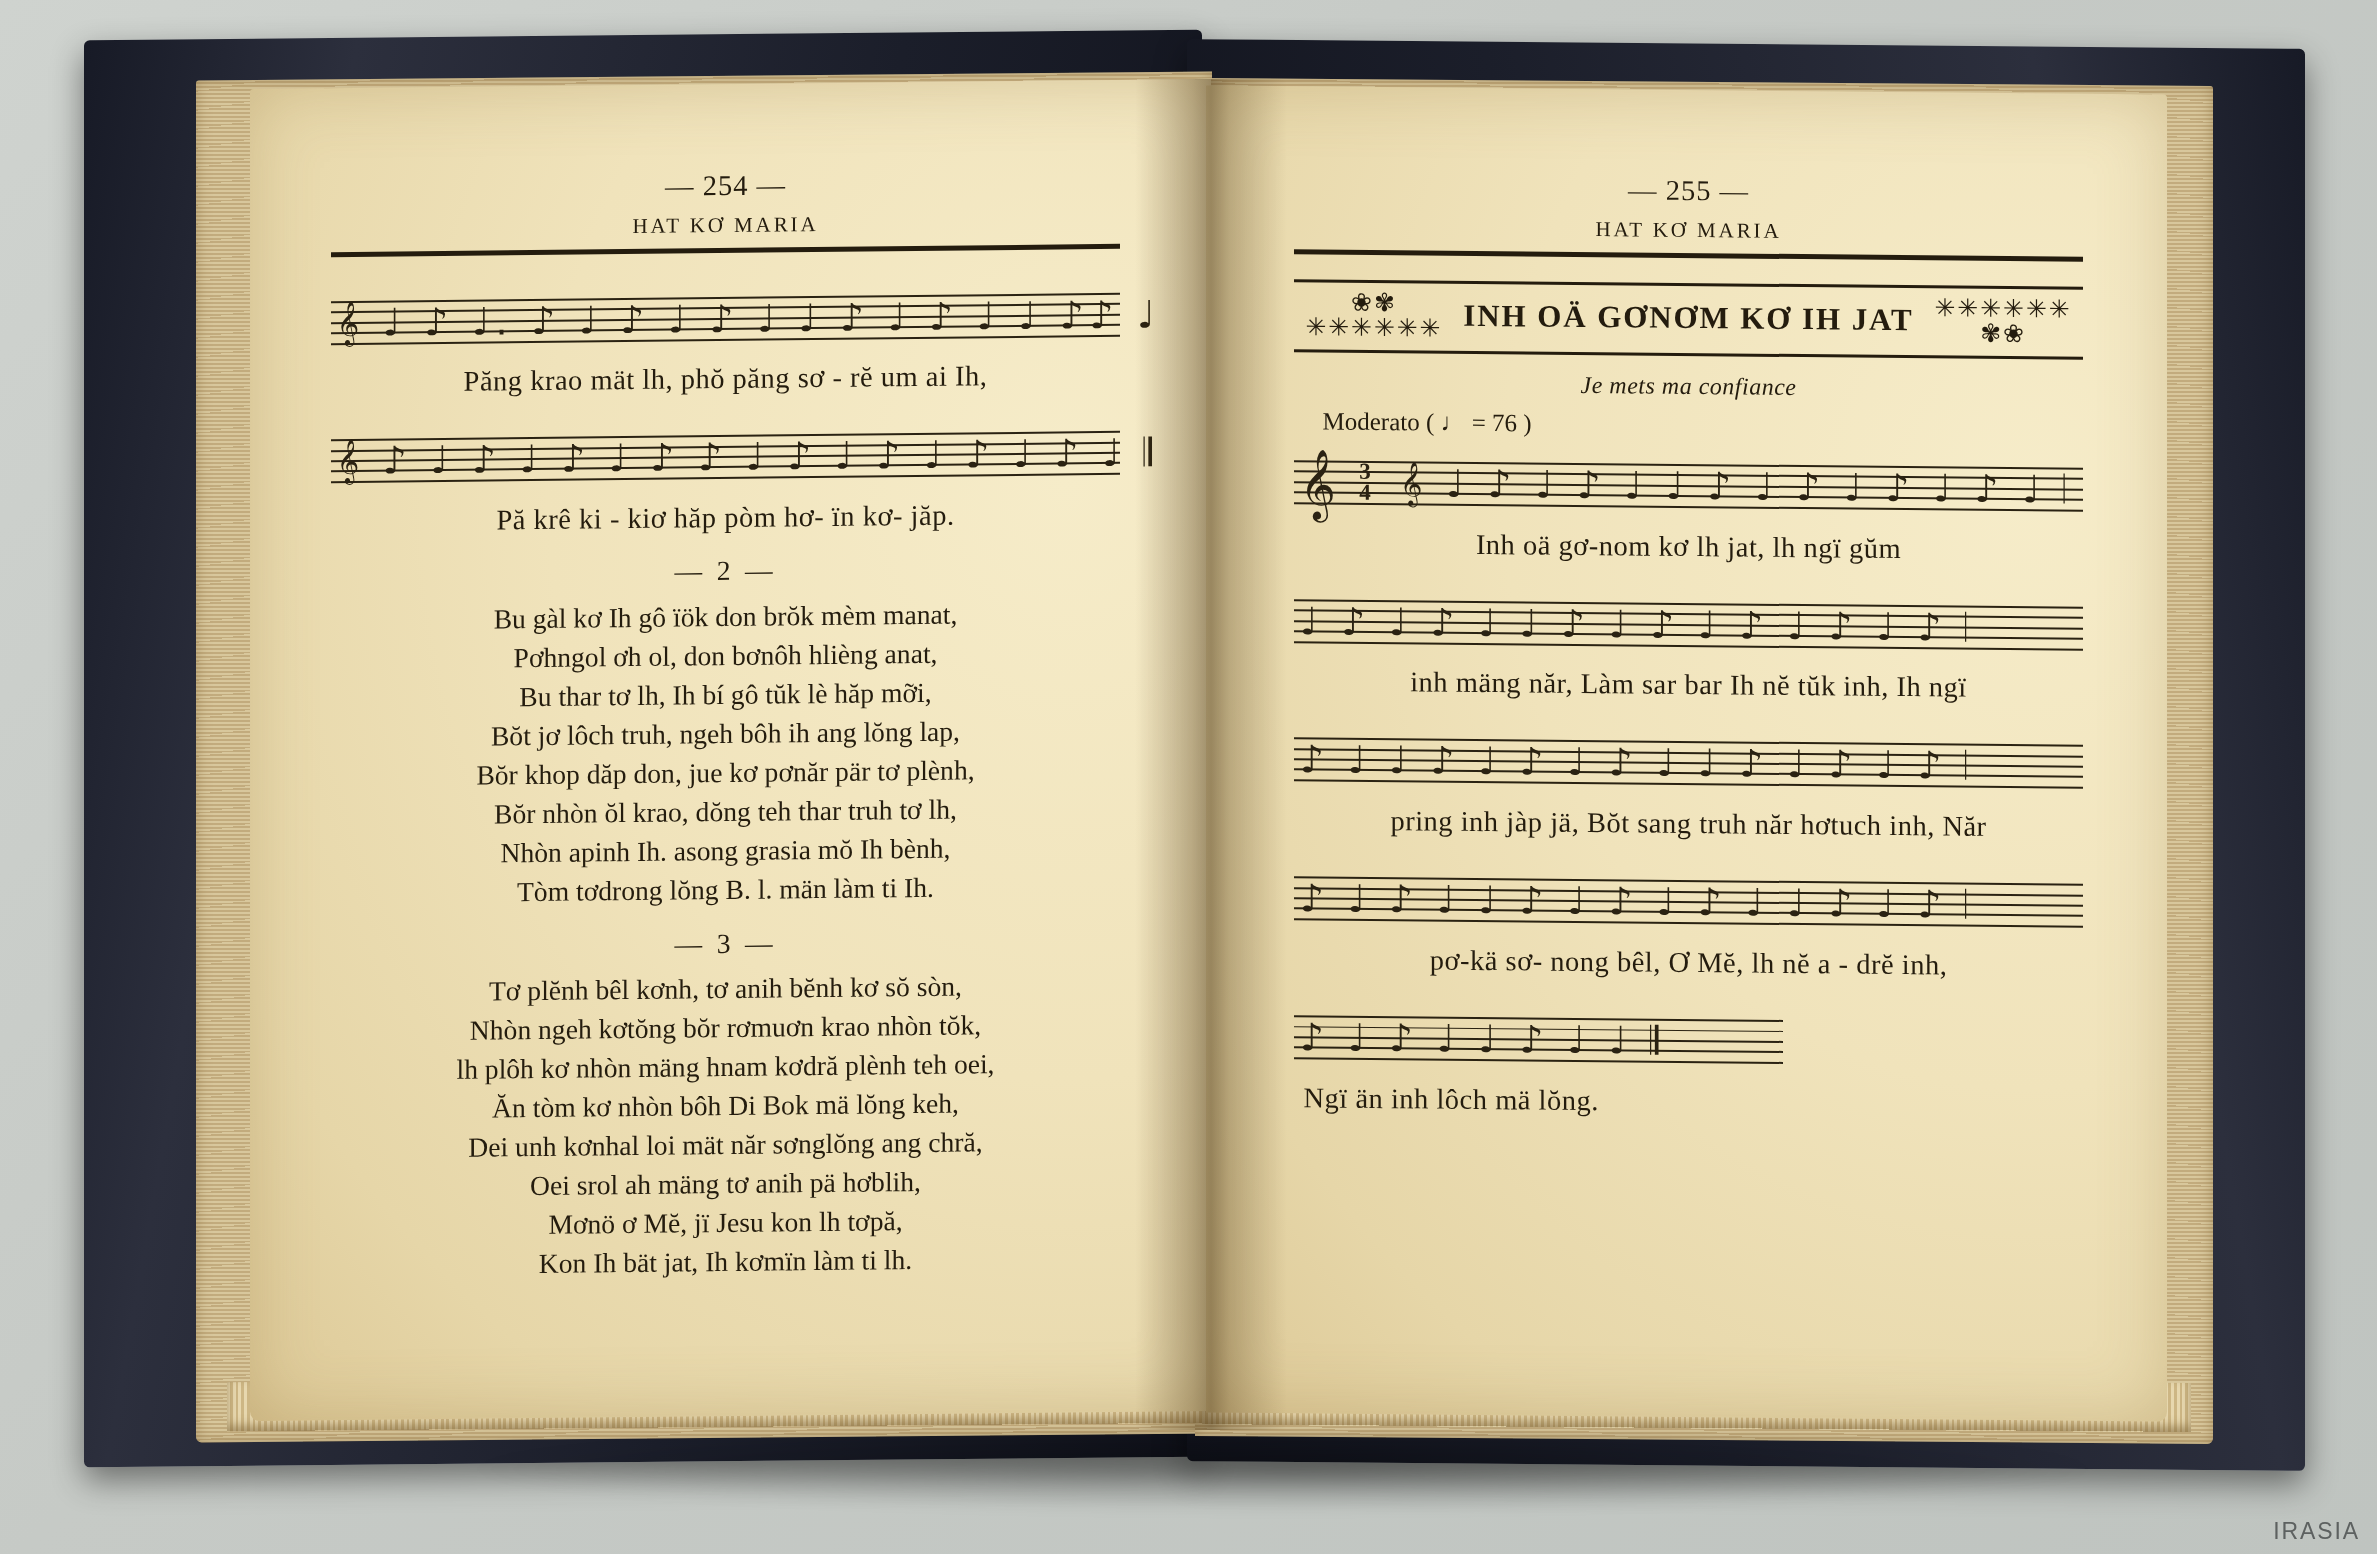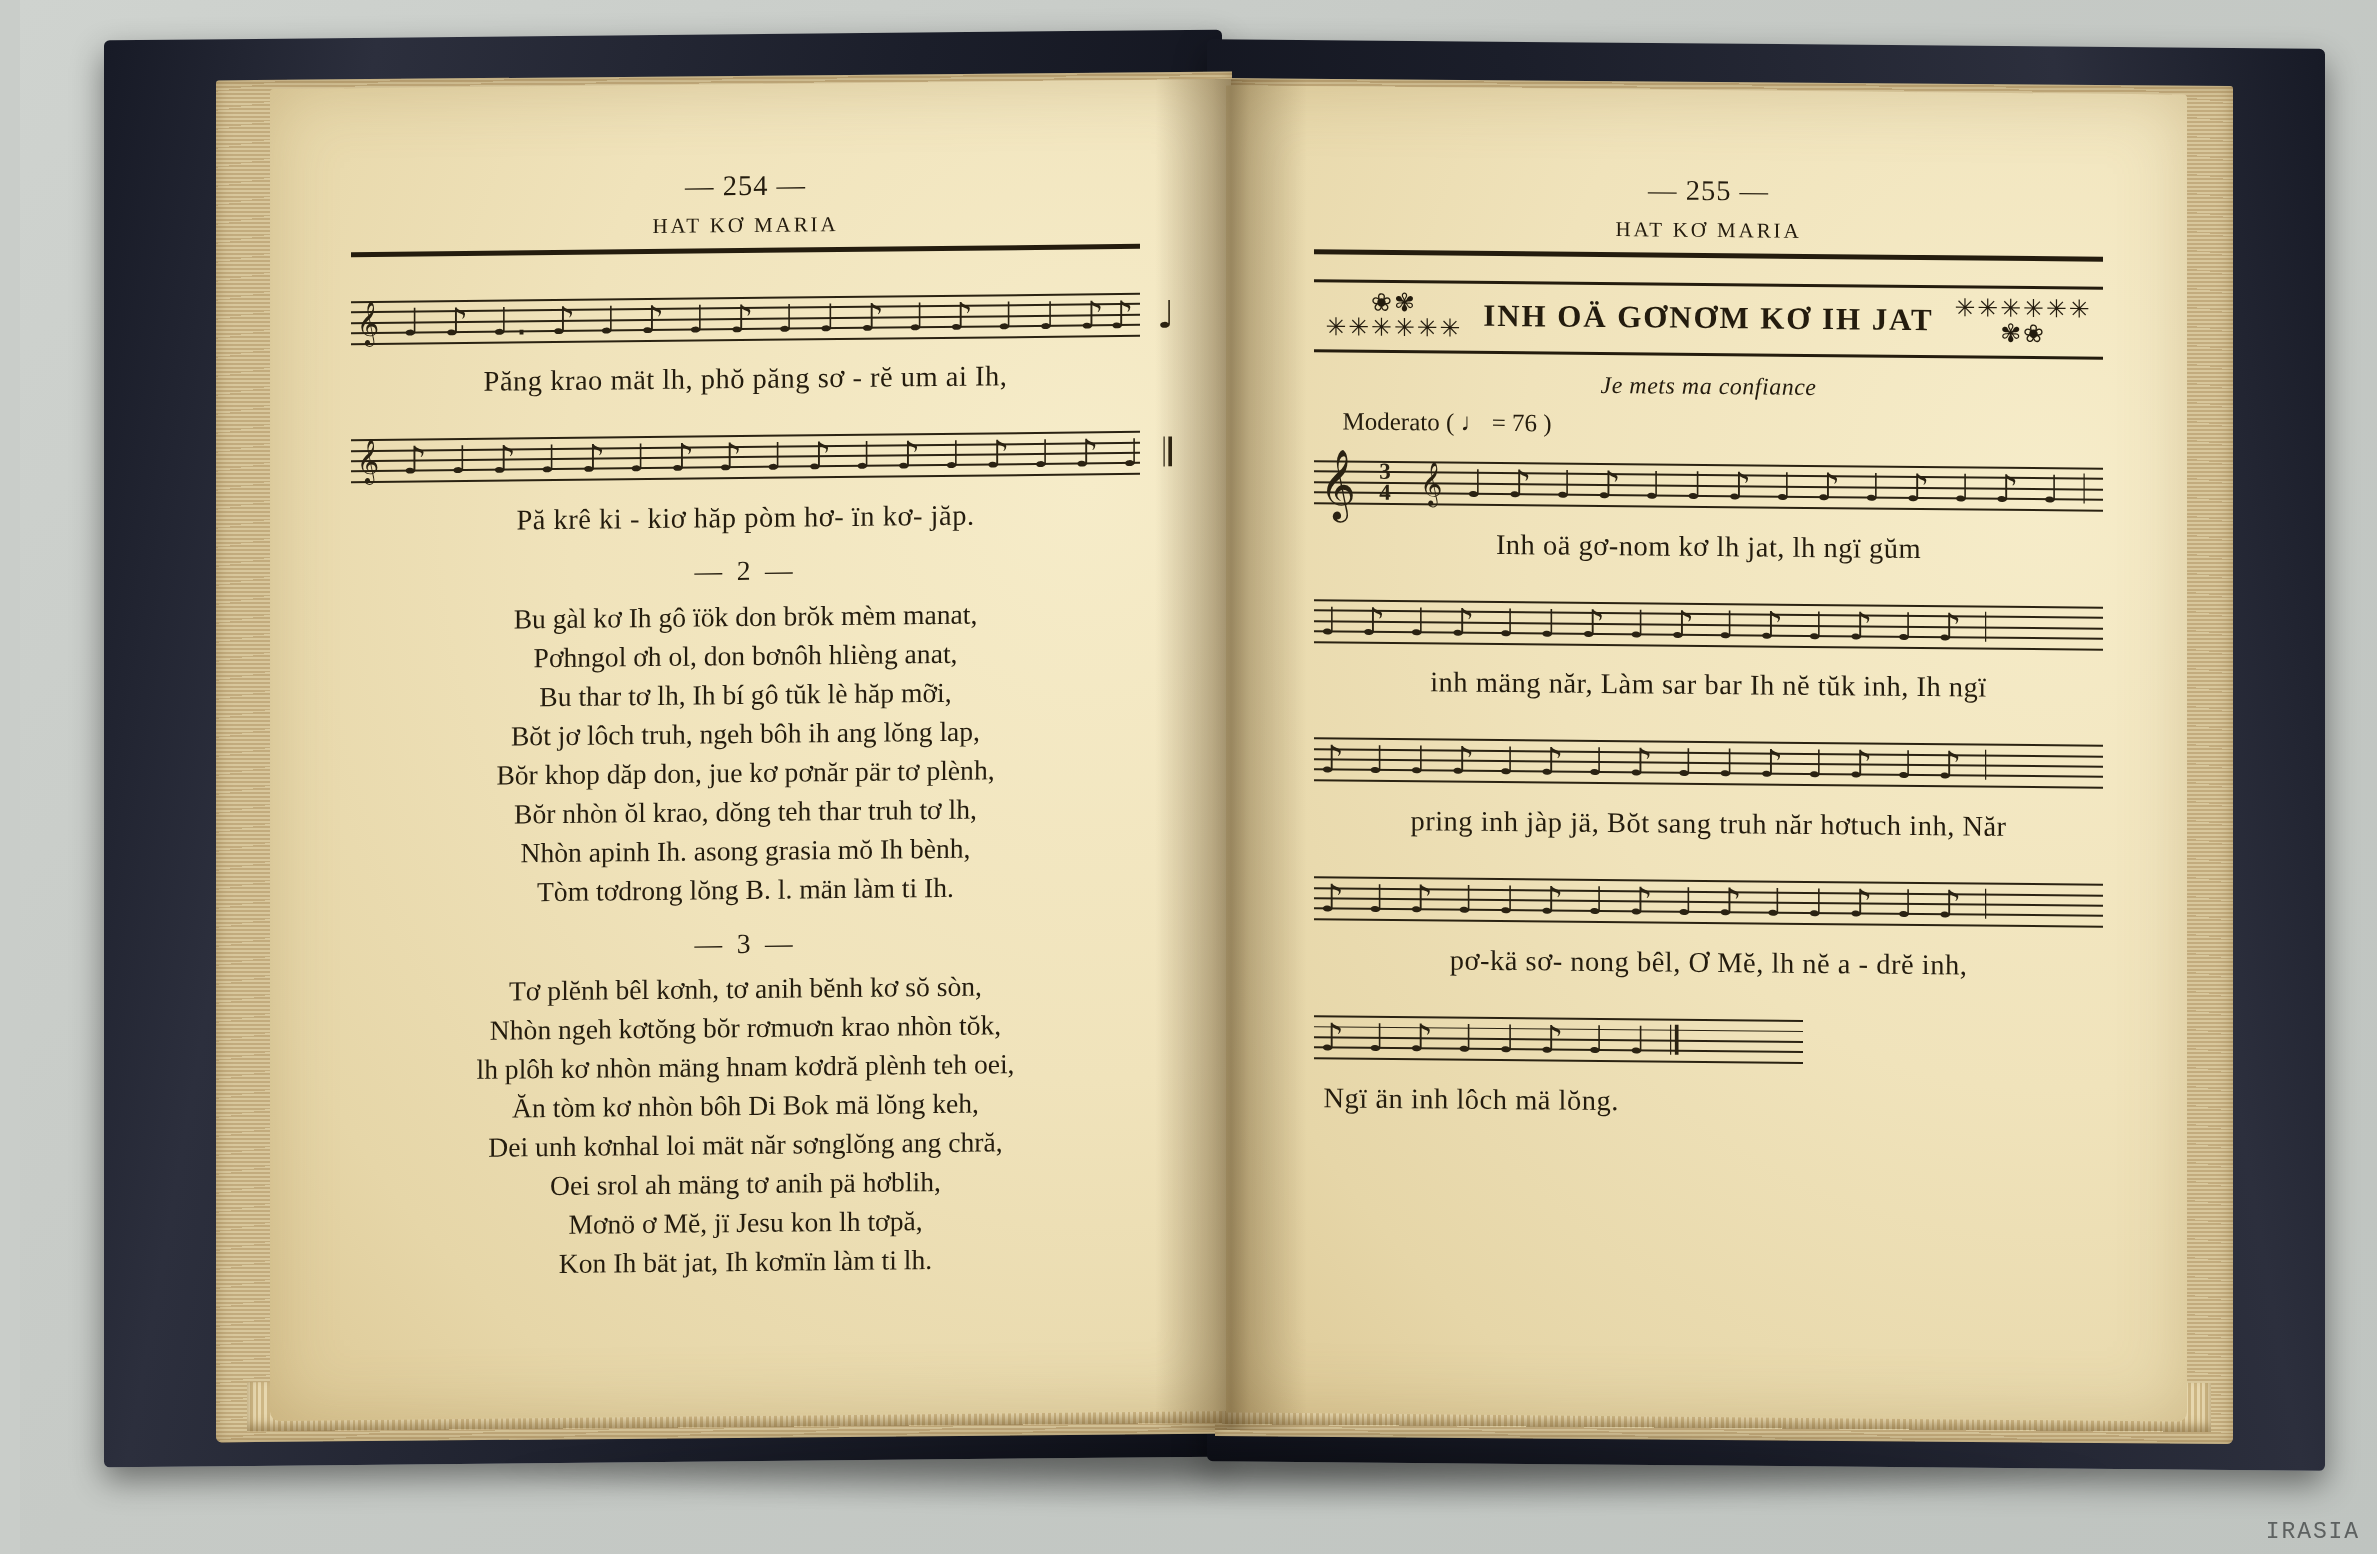--- a/index.html
+++ b/index.html
@@ -12,21 +12,20 @@
     height: 1554px;
     overflow: hidden;
     font-family: "Liberation Serif", serif;
   }
 
   
   #scene {
     position: absolute;
     inset: 0;
     background: linear-gradient(135deg, #cfd3cf 0%, #c6cac6 40%, #bfc4c0 100%);
-    margin-left: 20px;
   }
 
   
   #book {
     position: absolute;
     left: 84px;
     top: 27px;
     width: 2216px;
     height: 1469px;
   }
@@ -253,21 +252,21 @@
     font-family: "Liberation Serif", serif;
     font-weight: bold;
     margin-right: 5.7px;
   }
 
   
   #watermark {
     position: absolute;
     right: 17px;
     bottom: 9.5px;
-    font-family: Liberation Mono, monospace;
+    font-family: Liberation Sans, sans-serif;
     font-size: 23px;
     letter-spacing: 1.9px;
     color: #5d6160;
     z-index: 80;
   }
 
   
   #book-shadow {
     position: absolute;
     left: 114px; top: 1408px; width: 2169px; height: 114px;

